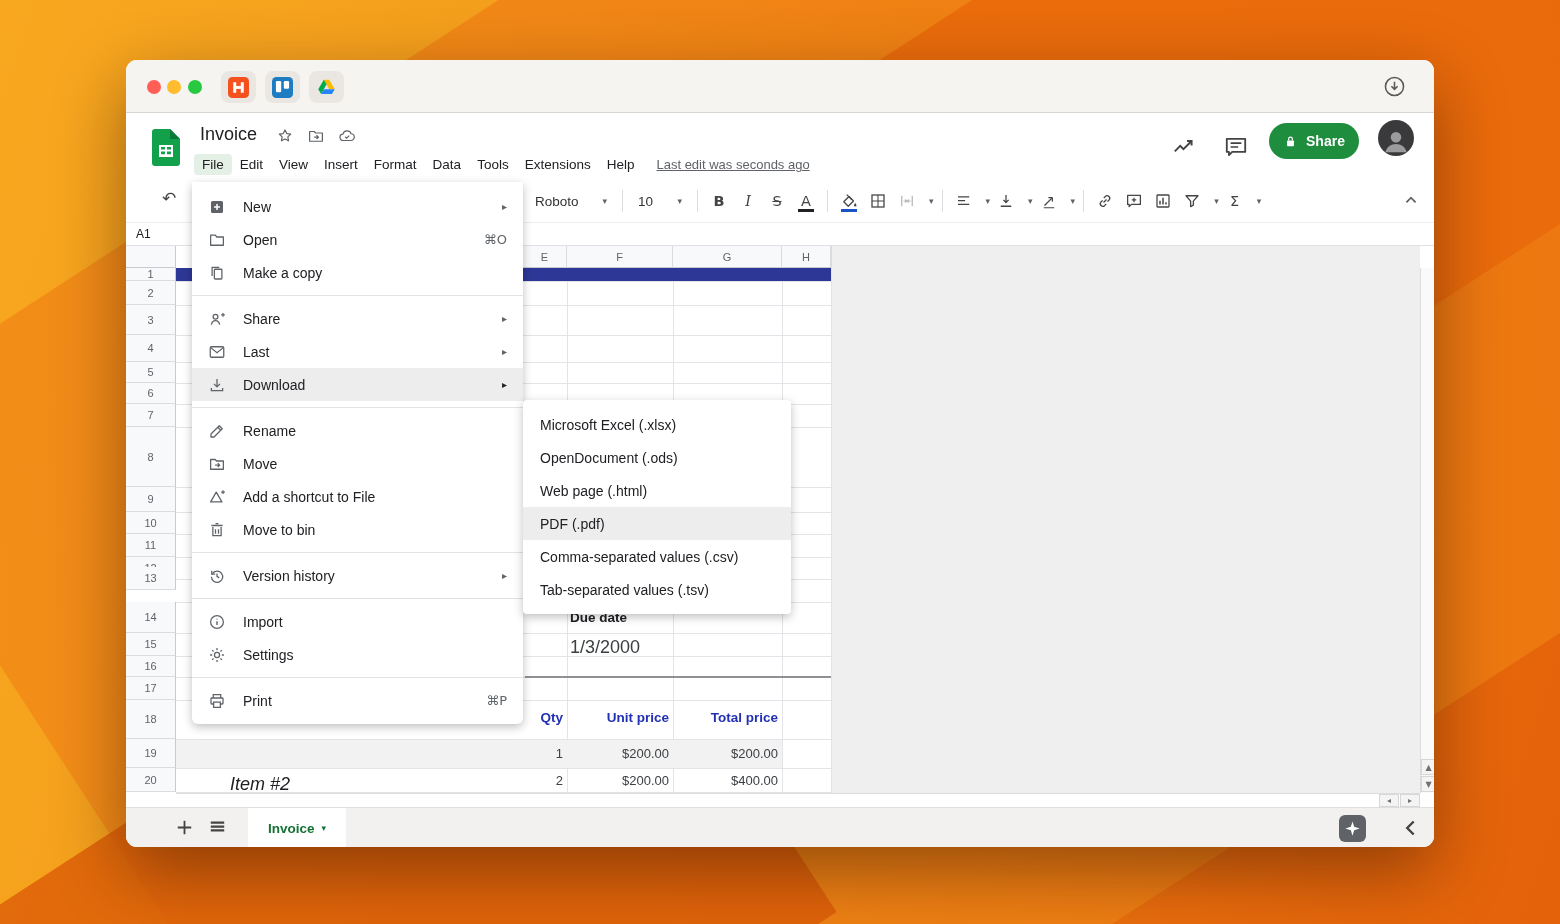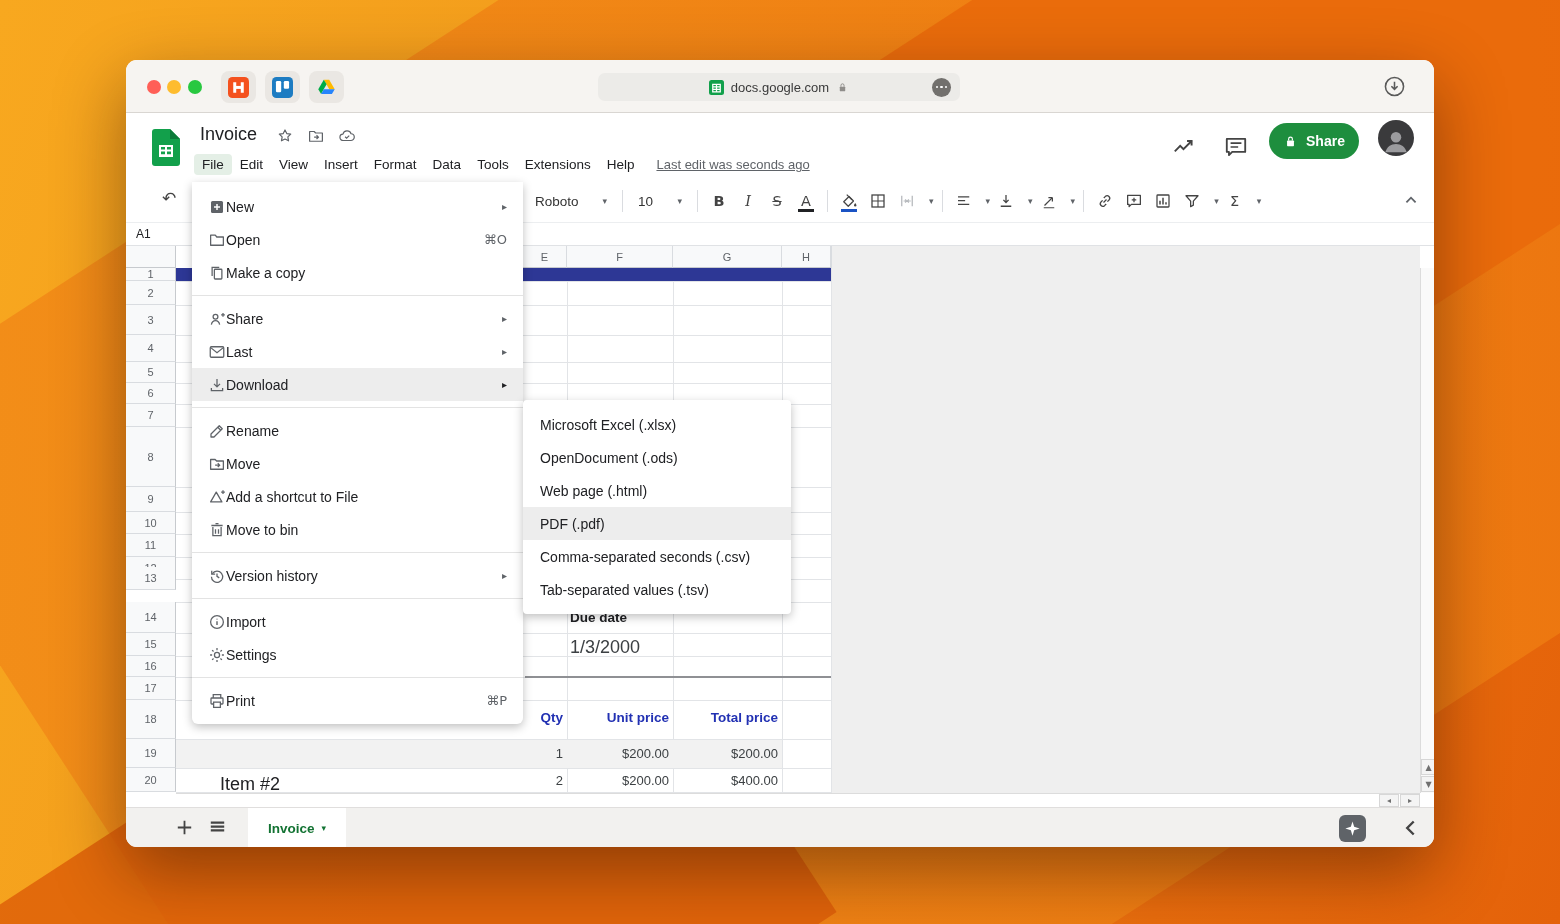--- a/index.html
+++ b/index.html
@@ -98,21 +98,21 @@
   .offsheet { position:absolute; left:705px; top:186px; width:589px; height:547px; background:#efefef;
     border-left:1px solid #d9dce0; }
   .gridline-h { position:absolute; left:50px; width:655px; height:1px; background:#e2e4e7; }
   .gridline-v { position:absolute; top:208px; width:1px; height:525px; background:#e2e4e7; }
   .hdr-row-fill { position:absolute; left:50px; top:208px; width:655px; height:13px; background:#2d3795; }
 
   
   .cellnote { position:absolute; font-size:18px; color:#202124; }
   .due-label { left:444px; top:550px; font-weight:700; font-size:13.5px; }
   .due-value { left:444px; top:577px; color:#3c4043; }
-  .item-label { left:94px; top:714px; }
+  .item-label { left:104px; top:714px;font-style:italic; }
   .sheet-hr { position:absolute; left:399px; top:616px; width:306px; height:2px; background:#8f9094; }
   .band { position:absolute; left:50px; top:680px; width:606px; height:28px; background:#f2f2f2; }
   .tcell { position:absolute; text-align:right; font-size:13px; color:#3c4043; }
   .tcell.hd { font-weight:700; font-size:13.5px; }
 
   
   .vscroll { position:absolute; left:1294px; top:208px; width:16px; height:525px; background:#fafafa;
     border-left:1px solid #dcdcdc; }
   .vbtn { position:absolute; left:0; width:15px; height:16px; background:#f4f4f4;
     border:1px solid #d7d7d7; color:#707070; font-size:8px; display:flex; align-items:center;
@@ -134,21 +134,21 @@
   .explore-btn { position:absolute; left:1213px; top:7px; width:27px; height:27px; border-radius:6px;
     background:#5f6368; display:flex; align-items:center; justify-content:center; }
   .collapse-side { position:absolute; left:1272px; top:7px; color:#444; }
 
   
   .file-menu { position:absolute; left:66px; top:122px; width:331px; background:#fff; z-index:50;
     border-radius:0 0 6px 6px; box-shadow:0 3px 10px rgba(0,0,0,.25); padding:8px 0 7px; }
   .fm-item { height:33px; display:flex; align-items:center; padding:0 16px; cursor:default; }
   .fm-item.hl { background:#ededed; }
   .fm-ic { width:18px; color:#5f6368; display:flex; align-items:center; }
-  .fm-label { font-size:14px; color:#202124; flex:1; }
+  .fm-label { margin-left:17px; font-size:14px; color:#202124; flex:1; }
   .fm-short { font-size:13px; color:#5f6368; font-family:"DejaVu Sans",sans-serif; }
   .fm-arrow { font-size:10px; color:#5f6368; font-family:"DejaVu Sans",sans-serif; }
   .fm-item.hl .fm-arrow { color:#202124; }
   .fm-div { height:1px; background:#e3e3e3; margin:6px 0; }
   .submenu { position:absolute; left:397px; top:340px; width:268px; background:#fff; z-index:51;
     border-radius:4px; box-shadow:0 3px 10px rgba(0,0,0,.25); padding:8px 0; }
   .sm-item { height:33px; display:flex; align-items:center; padding:0 17px;
     font-size:14px; color:#202124; cursor:default; }
   .sm-item.hl { background:#ededed; }
 
@@ -344,37 +344,20 @@
         </svg>
     </div>
     <div class="app-btn" style="left:183px">
       <svg width="21" height="21" viewBox="0 0 24 24">
           <polygon points="8.9,3 15.1,3 21.4,14 15.2,14" fill="#ffba00"></polygon>
           <polygon points="8.9,3 2.6,14 5.8,19.4 12.1,8.4" fill="#00ac47"></polygon>
           <polygon points="5.8,19.4 8.95,14 21.4,14 18.2,19.4" fill="#2684fc"></polygon>
         </svg>
     </div>
 
-    <div class="url-bar">
-      <svg width="15" height="15" viewBox="0 0 24 24">
-          <rect width="24" height="24" rx="4" fill="#12a04b"></rect>
-          <path d="M6 11h12M6 15h12M12 7v12M6 7h12v12H6z" stroke="#fff" stroke-width="2" fill="none"></path>
-        </svg>
-      <span class="url-text">docs.google.com</span>
-      <span style="color:#8f8d8a">
-          <svg class="ic" width="13" height="13" viewBox="0 0 24 24">
-            <use href="#i-lock-small"></use>
-          </svg>
-        </span>
-      <span class="ellipsis-badge">
-          <i></i>
-          <i></i>
-          <i></i>
-        </span>
-    </div>
 
     <span class="dl-circle">
         <svg class="ic" width="25" height="25" viewBox="0 0 24 24">
           <use href="#i-download-circle"></use>
         </svg>
       </span>
   </div>
 
   <div class="gs-header">
     <span class="gs-logo">
@@ -790,17 +773,17 @@
       <span class="fm-label">Print</span>
         <span class="fm-short">⌘P</span>
       </div>
     </div>
 
   <div class="submenu" id="download-submenu">
       <div class="sm-item ">Microsoft Excel (.xlsx)</div>
       <div class="sm-item ">OpenDocument (.ods)</div>
       <div class="sm-item ">Web page (.html)</div>
       <div class="sm-item hl">PDF (.pdf)</div>
-      <div class="sm-item ">Comma-separated seconds (.csv)</div>
+      <div class="sm-item ">Comma-separated values (.csv)</div>
       <div class="sm-item ">Tab-separated values (.tsv)</div>
     </div>
 
 </div>
 
 </body></html>

